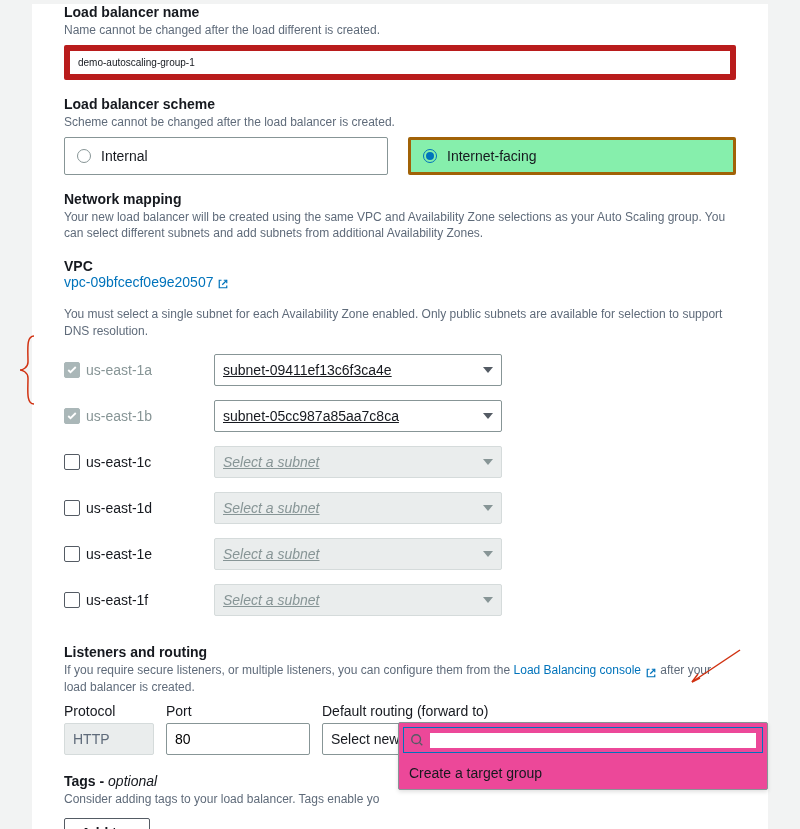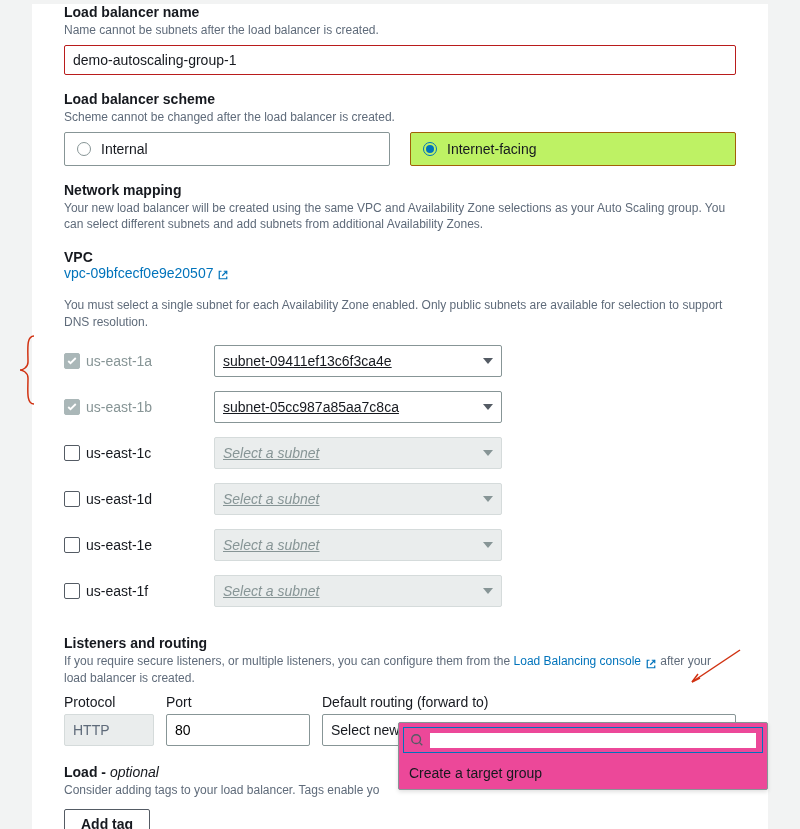--- a/index.html
+++ b/index.html
@@ -32,43 +32,43 @@
     font-size: 12px;
     color: #5f6b7a;
     line-height: 1.4;
     margin-top: 2px;
   }
   .text-input {
     display: block;
     width: 100%;
     margin-top: 6px;
     padding: 6px 8px;
-    border: 1px solid #b91c1c;
-    border-radius: 2px;
-    font-size: 14px;
+    border: 6px solid #b91c1c;
+    border-radius: 2px;
+    font-size: 10px;
     color: #16191f;
   }
   .radio-row {
     display: flex;
     gap: 20px;
     margin-top: 6px;
   }
   .radio-tile {
     flex: 1;
     border: 1px solid #879596;
     border-radius: 2px;
     padding: 8px 12px;
     display: flex;
     align-items: center;
     gap: 10px;
     cursor: pointer;
   }
   .radio-tile.selected {
-    border: 1px solid #a16207;
-    background: #bef264;
+    border: 3px solid #a16207;
+    background: #86efac;
   }
   .radio {
     width: 14px; height: 14px;
     border: 1px solid #879596;
     border-radius: 50%;
     display: inline-flex;
     align-items: center; justify-content: center;
   }
   .radio.selected { border-color: #0073bb; }
   .radio .dot {
@@ -256,21 +256,21 @@
   }
 </style>
 </head>
 <body>
 <div class="page">
 
 <div class="panel">
 
   <div class="field-block">
     <div class="field-label">Load balancer name</div>
-    <div class="field-hint">Name cannot be subnets after the load balancer is created.</div>
+    <div class="field-hint">Name cannot be changed after the load different is created.</div>
     <input class="text-input" value="demo-autoscaling-group-1" style="">
   </div>
 
   <div class="field-block">
     <div class="field-label">Load balancer scheme</div>
     <div class="field-hint">Scheme cannot be changed after the load balancer is created.</div>
     <div class="radio-row">
       <div class="radio-tile">
         <span class="radio"></span>
         <span>Internal</span>
@@ -406,21 +406,21 @@
         <div class="routing-select">
           <span>Select new or existing target group</span>
           <span class="caret-up"></span>
         </div>
       </div>
     </div>
   </div>
 
   <div class="tags-sect">
     <div class="field-label">
-      <span>Load - </span><span class="italic">optional</span>
+      <span>Tags - </span><span class="italic">optional</span>
     </div>
     <div class="field-hint">Consider adding tags to your load balancer. Tags enable yo</div>
     <button class="btn">Add tag</button>
     
   </div>
 
 </div>
 
 <div class="dropdown-pop">
   <div class="dropdown-search">

